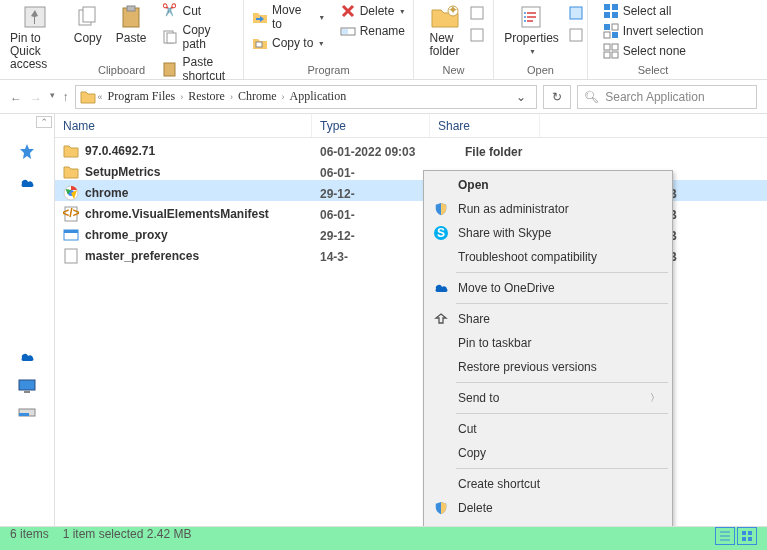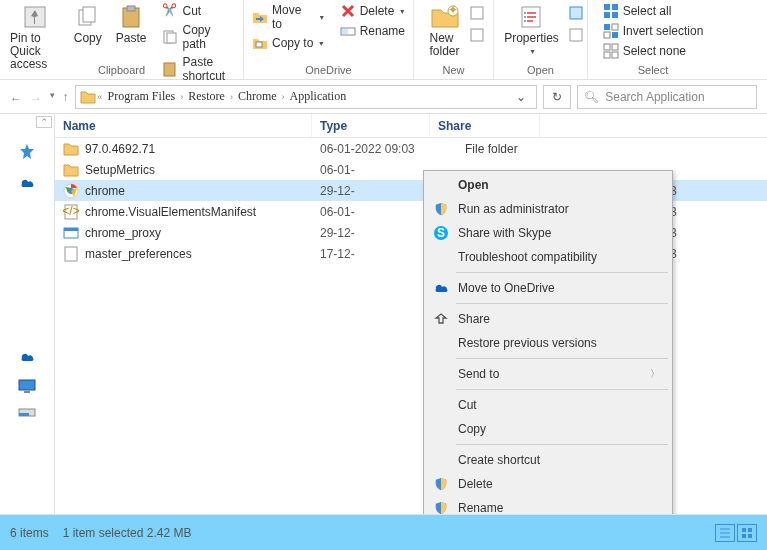--- a/index.html
+++ b/index.html
@@ -31,47 +31,47 @@
 .refresh { border: 1px solid #ccc; width: 28px; height: 24px; display: flex; align-items: center; justify-content: center; color: #555; }
 .search { border: 1px solid #ccc; width: 180px; height: 24px; display: flex; align-items: center; padding: 0 6px; color: #888; gap: 6px; }
 
 
 .main { display: flex; height: 412px; }
 .sidebar { width: 55px; border-right: 1px solid #e0e0e0; position: relative; }
 .sidebar .scroll-up { position: absolute; top: 2px; right: 2px; font-size: 9px; color: #888; border: 1px solid #ccc; padding: 0 3px; }
 .sidebar-icons { display: flex; flex-direction: column; gap: 14px; padding: 30px 0 0 18px; }
 .sidebar-icons div { width: 18px; height: 16px; }
 .filepane { flex: 1; position: relative; }
-.cols { display: flex; border-bottom: 1px solid #e6e6e6; height: 24px; align-items: center; color: #2a4d82; font-weight: bold; }
+.cols { display: flex; border-bottom: 1px solid #e6e6e6; height: 24px; align-items: center; color: #2a4d82; }
 .col { padding: 0 8px; border-right: 1px solid #f0f0f0; height: 100%; display: flex; align-items: center; }
 .col.name { width: 257px; }
 .col.date { width: 145px; }
 .col.type { width: 118px; }
 .col.size { width: 110px; }
 .rows { }
-.row { display: flex; align-items: center; height: 21px; }
+.row { display: flex; align-items: flex-end; height: 21px; font-weight: bold; }
 .row.selected { background: #cde8ff; }
 .row .c { padding: 0 8px; overflow: hidden; white-space: nowrap; }
 .row .c.name { width: 257px; display: flex; align-items: center; gap: 6px; }
 .row .c.date { width: 145px; color: #555; }
 .row .c.type { width: 118px; color: #404040; }
 .row .c.size { width: 110px; text-align: right; color: #555; }
 .ficon { width: 16px; height: 16px; display: inline-block; }
 
 
 .ctxmenu { position: absolute; left: 368px; top: 56px; width: 250px; background: #f0f0f0; border: 1px solid #b0b0b0; box-shadow: 2px 2px 4px rgba(0,0,0,0.2); padding: 2px; }
 .ctx-item { display: flex; align-items: center; height: 24px; padding: 0 30px 0 32px; position: relative; cursor: default; }
 .ctx-item.bold { font-weight: 600; }
 .ctx-item .cicon { position: absolute; left: 6px; width: 18px; height: 18px; display: flex; align-items: center; justify-content: center; }
 .ctx-item .arrow { position: absolute; right: 10px; font-size: 10px; color: #555; }
 .ctx-sep { height: 1px; background: #d0d0d0; margin: 3px 2px 3px 30px; }
 .highlight-box { position: absolute; border: 2px solid #e00000; pointer-events: none; }
 
 
-.status { position: absolute; bottom: 0; left: 0; right: 0; height: 36px; border-top: 1px solid #e0e0e0; display: flex; align-items: center; padding: 0 10px; gap: 14px; background: #7dd3fc; color: #555; }
+.status { position: absolute; bottom: 0; left: 0; right: 0; height: 24px; border-top: 1px solid #e0e0e0; display: flex; align-items: flex-start; padding: 0 10px; gap: 14px; background: #86efac; color: #555; }
 .status .viewbtns { margin-left: auto; display: flex; gap: 2px; }
 .viewbtn { width: 20px; height: 18px; border: 1px solid #3b8dde; display: flex; align-items: center; justify-content: center; }
 
 .shield { width: 14px; height: 14px; }
 </style>
 </head>
 <body>
 
 <div class="ribbon">
   <div class="rgroup" style="width:244px">
@@ -148,21 +148,21 @@
           </div>
         <div class="mini-btn">
             <span class="ic"><svg width="16" height="16">
                 <rect x="1" y="5" width="14" height="7" fill="#fff" stroke="#888"></rect>
                 <rect x="2" y="6" width="6" height="5" fill="#cde8ff"></rect>
               </svg></span>
             <span>Rename</span>
           </div>
       </div>
     </div>
-    <div class="rgroup-label">OneDrive</div>
+    <div class="rgroup-label">Program</div>
   </div>
 
   <div class="rgroup" style="width:80px">
     <div class="rgroup-body">
       <div class="big-btn">
         <svg width="30" height="26">
             <path class="ic-folder" d="M2 6h9l3 3h14v14H2z" stroke="#c9a24a"></path>
             <circle cx="23" cy="7" r="5" fill="#fff" stroke="#c9a24a"></circle>
             <text x="23" y="10" text-anchor="middle" font-size="8" fill="#c9a24a">✦</text>
           </svg>
@@ -362,21 +362,21 @@
           <div class="c type"></div>
           <div class="c size">945 KB</div>
         </div>
         <div class="row">
           <div class="c name">
             <span class="ficon"><svg width="16" height="16">
                 <rect x="2" y="1" width="12" height="14" fill="#fff" stroke="#999"></rect>
               </svg></span>
             <span>master_preferences</span>
           </div>
-          <div class="c date">17-12-</div>
+          <div class="c date">14-3-</div>
           <div class="c type"></div>
           <div class="c size">373 KB</div>
         </div>
       </div>
 
     <div class="ctxmenu" id="ctxmenu">
         <div class="ctx-item bold">
           <span>Open</span>
         </div>
         <div class="ctx-item">
@@ -410,20 +410,23 @@
           <span>Move to OneDrive</span>
         </div>
         <div class="ctx-sep"></div>
         <div class="ctx-item">
           <span class="cicon">
             <svg width="16" height="16">
               <path d="M8 3l5 4h-3v5H6V7H3z" fill="none" stroke="#555" stroke-width="1.3"></path>
             </svg>
           </span>
           <span>Share</span>
+        </div>
+        <div class="ctx-item">
+          <span>Pin to taskbar</span>
         </div>
         <div class="ctx-item">
           <span>Restore previous versions</span>
         </div>
         <div class="ctx-sep"></div>
         <div class="ctx-item">
           <span>Send to</span>
           <span class="arrow">〉</span>
         </div>
         <div class="ctx-sep"></div>

